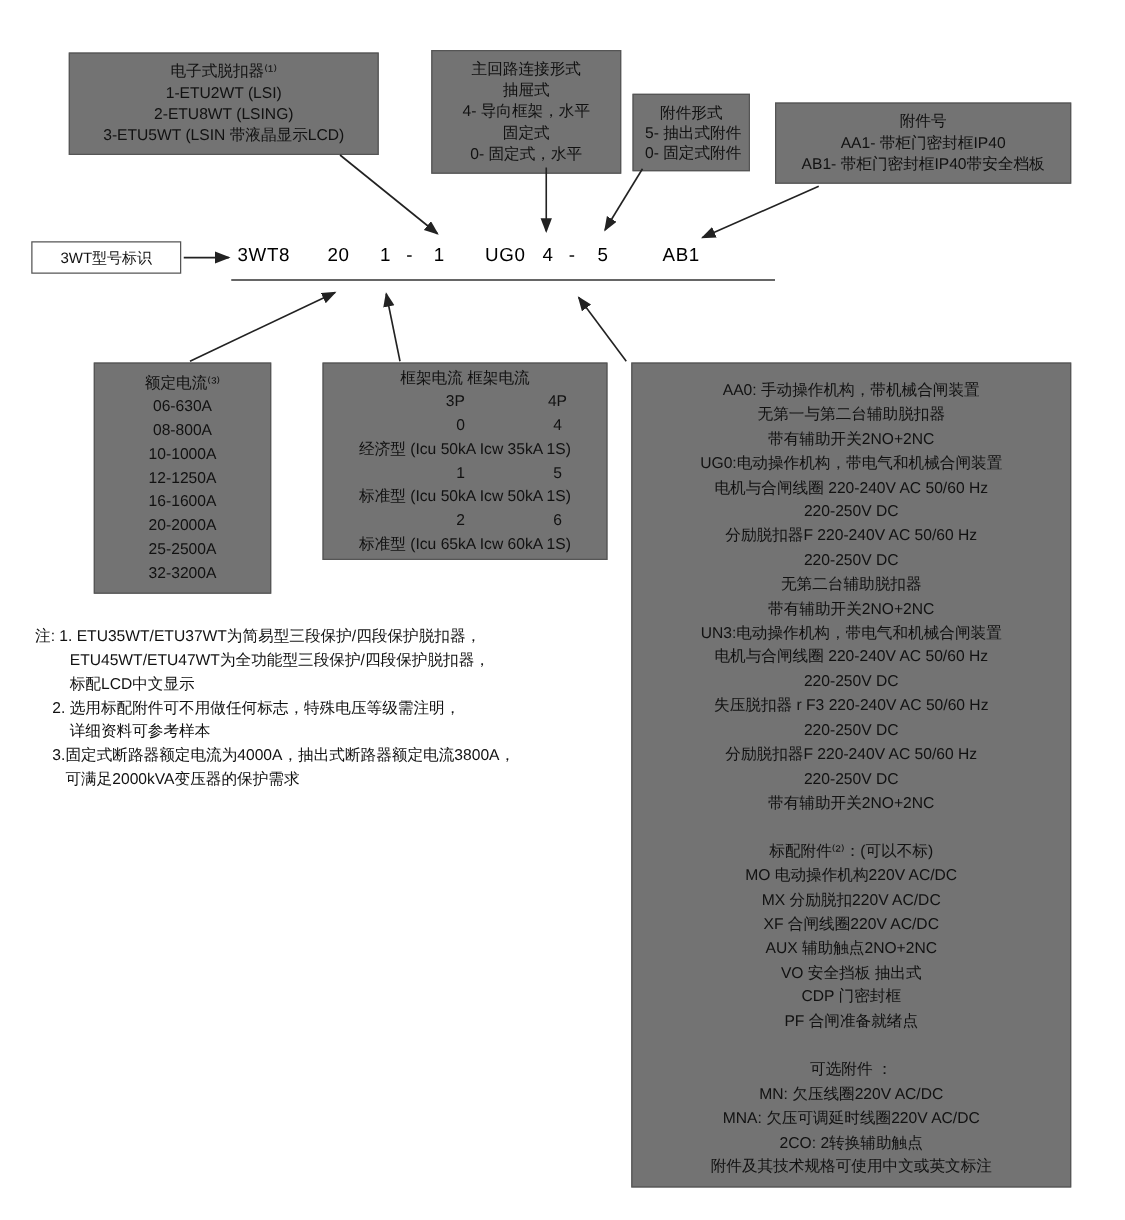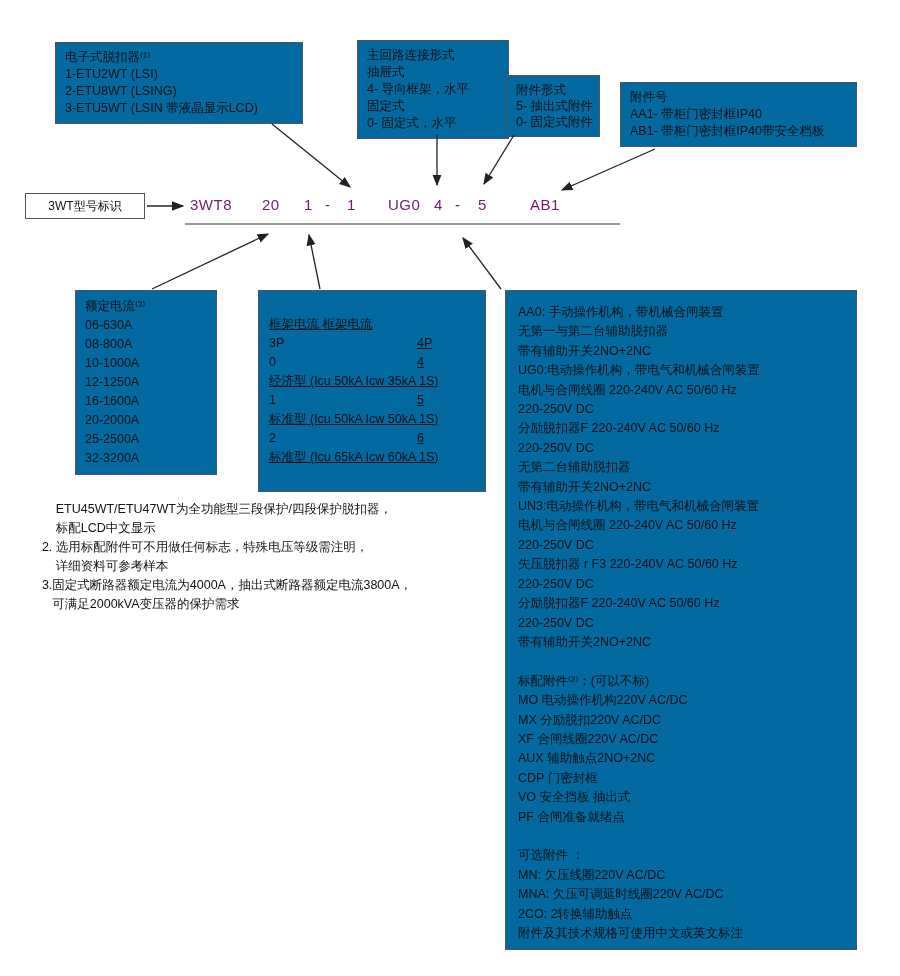--- a/index.html
+++ b/index.html
@@ -11,51 +11,52 @@
   #canvas {
     position:relative;
     width:900px;
     height:976px;
     background:#ffffff;
     overflow:hidden;
   }
   .box {
     position:absolute;
     border:1px solid #555555;
-    background:#0369a1;
+    background:#737373;
     padding:6px 9px;
     font-size:12.5px;
     line-height:17px;
+    text-align:center;
   }
   .box .line { white-space:nowrap; }
   .tall .line { line-height:19.4px; }
   .list9 .line { line-height:19px; }
   svg.overlay {
     position:absolute; left:0; top:0;
     pointer-events:none;
   }
   .code-seg {
     position:absolute;
     top:196px;
     font-size:15px;
     letter-spacing:0.5px;
-    color:#701a75;
+    color:#000000;
     white-space:nowrap;
   }
   #model-label-box {
     position:absolute;
     left:25px; top:193px;
     width:120px; height:26px;
     border:1px solid #555555;
     font-size:12px;
     line-height:24px;
     text-align:center;
     background:#ffffff;
   }
-  #frame-current-box { padding:24px 10px;text-decoration:underline; }
+  #frame-current-box { padding:2px 10px; }
   .fc-row { line-height:19px; white-space:nowrap; }
   .fc-left { display:inline-block; width:148px; }
   .fc-span { line-height:19px; white-space:nowrap; }
   #frame-current-header { line-height:19px; white-space:nowrap; }
   #notes {
     position:absolute;
     left:28px; top:500px;
     width:480px;
     font-size:12.5px;
   }
@@ -66,21 +67,21 @@
 
 <div id="canvas">
 
   <div class="box" id="trip-unit-box" style="left:55px; top:42px; width:248px;">
       <div class="line">电子式脱扣器⁽¹⁾</div>
       <div class="line">1-ETU2WT (LSI)</div>
       <div class="line">2-ETU8WT (LSING)</div>
       <div class="line">3-ETU5WT (LSIN 带液晶显示LCD)</div>
     </div>
 
-  <div class="box" style="left:345px; top:40px; width:152px;margin-left:12px;">
+  <div class="box" style="left:345px; top:40px; width:152px;">
       <div class="line">主回路连接形式</div>
       <div class="line">抽屉式</div>
       <div class="line">4- 导向框架，水平</div>
       <div class="line">固定式</div>
       <div class="line">0- 固定式，水平</div>
     </div>
 
   <div class="box" style="left:506px; top:75px; width:94px; line-height:16px;">
       <div class="line">附件形式</div>
       <div class="line">5- 抽出式附件</div>
@@ -159,32 +160,33 @@
       <div class="line">220-250V DC</div>
       <div class="line">分励脱扣器F 220-240V AC 50/60 Hz</div>
       <div class="line">220-250V DC</div>
       <div class="line">带有辅助开关2NO+2NC</div>
       <div class="line">&nbsp;</div>
       <div class="line">标配附件⁽²⁾：(可以不标)</div>
       <div class="line">MO 电动操作机构220V AC/DC</div>
       <div class="line">MX 分励脱扣220V AC/DC</div>
       <div class="line">XF 合闸线圈220V AC/DC</div>
       <div class="line">AUX 辅助触点2NO+2NC</div>
+      <div class="line">VO 安全挡板 抽出式</div>
       <div class="line">CDP 门密封框</div>
-      <div class="line">VO 安全挡板 抽出式</div>
       <div class="line">PF 合闸准备就绪点</div>
       <div class="line">&nbsp;</div>
       <div class="line">可选附件 ：</div>
       <div class="line">MN: 欠压线圈220V AC/DC</div>
       <div class="line">MNA: 欠压可调延时线圈220V AC/DC</div>
       <div class="line">2CO: 2转换辅助触点</div>
       <div class="line">附件及其技术规格可使用中文或英文标注</div>
     </div>
 
   <div id="notes">
+      <div class="line">注: 1. ETU35WT/ETU37WT为简易型三段保护/四段保护脱扣器，</div>
       <div class="line">        ETU45WT/ETU47WT为全功能型三段保护/四段保护脱扣器，</div>
       <div class="line">        标配LCD中文显示</div>
       <div class="line">    2. 选用标配附件可不用做任何标志，特殊电压等级需注明，</div>
       <div class="line">        详细资料可参考样本</div>
       <div class="line">    3.固定式断路器额定电流为4000A，抽出式断路器额定电流3800A，</div>
       <div class="line">       可满足2000kVA变压器的保护需求</div>
     </div>
 
   <svg class="overlay" width="900" height="976" viewBox="0 0 900 976">
     <defs>

